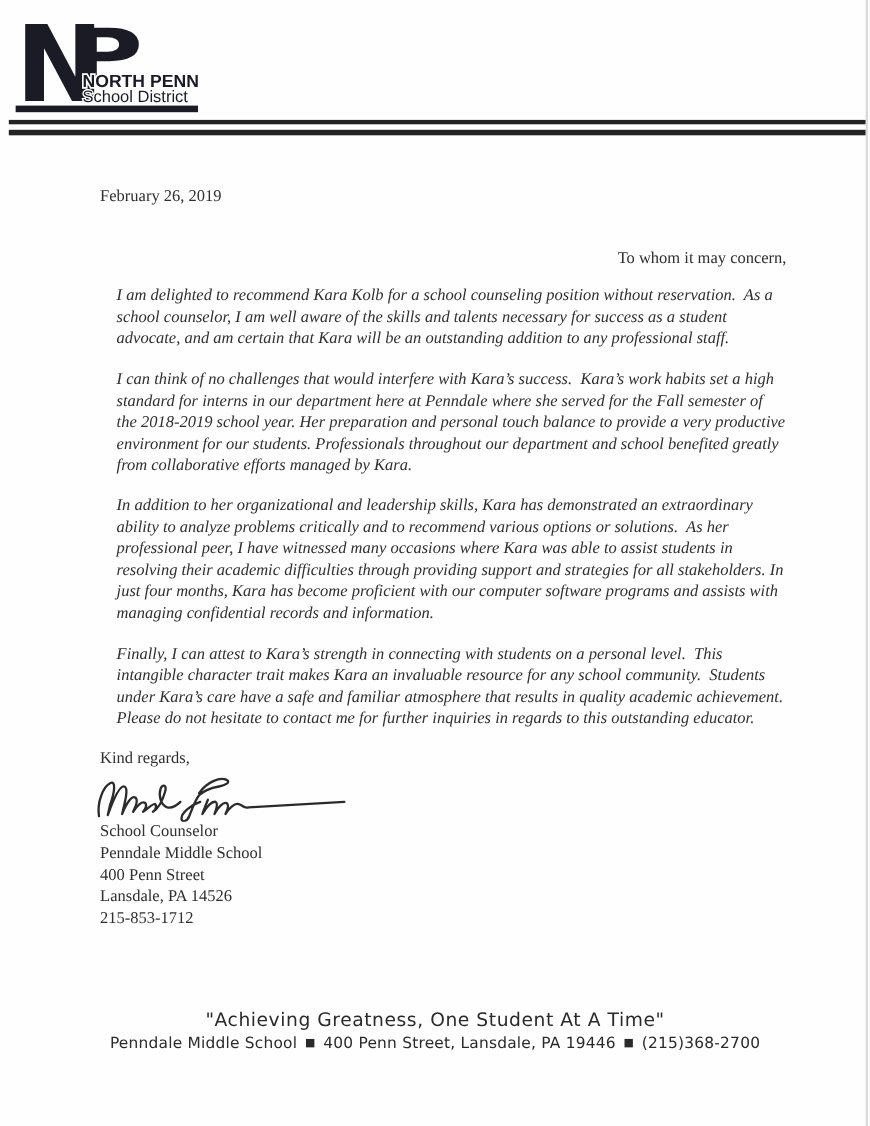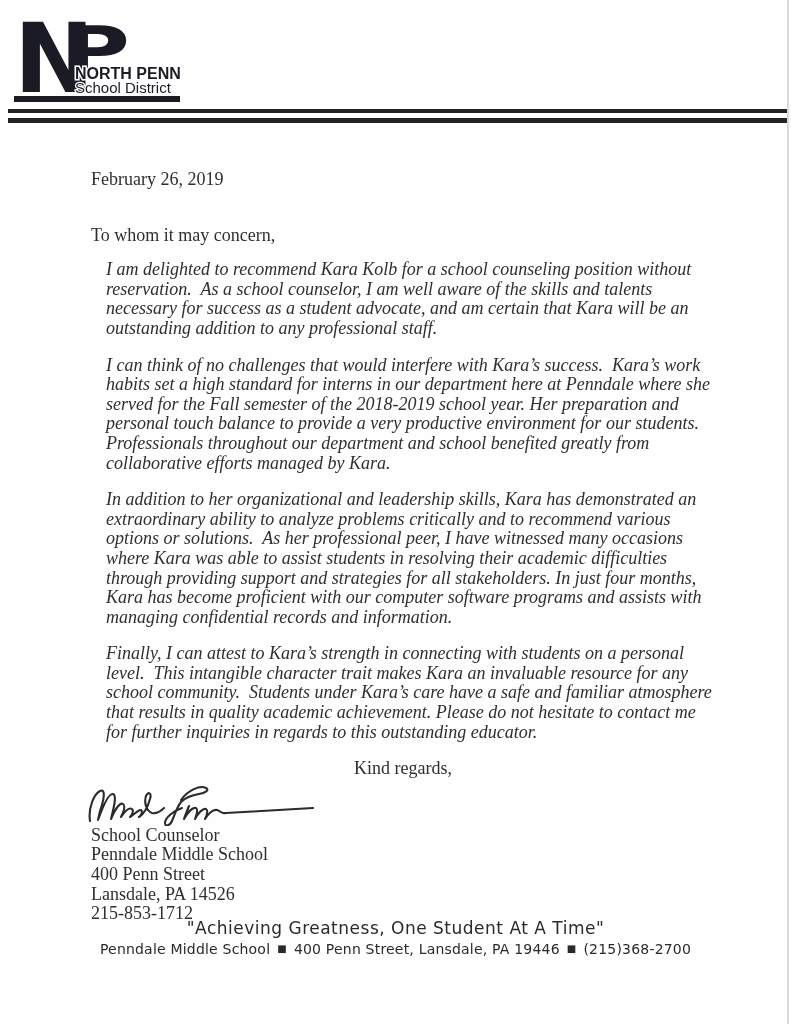--- a/index.html
+++ b/index.html
@@ -40,32 +40,32 @@
   .rule-1 { top: 109px; height: 4px; }
   .rule-2 { top: 118px; height: 5px; }
 
   
   .letter {
     position: absolute;
     left: 91px;
     top: 170px;
     width: 624px;
     color: #2f2f2f;
-    font-size: 18px;
+    font-size: 15px;
     line-height: 19.6px;
     filter: blur(0.2px);
   }
   .letter p {
     margin: 0 0 17px 15px;
     white-space: pre-wrap;
     font-style: italic;
   }
   .date-line { margin: 0 0 36px 0; }
-  .salutation { margin: 0 0 15px 0; }
-  .closing { margin: 0; text-align: center; }
+  .salutation { margin: 0 0 15px 0; text-align: right; }
+  .closing { margin: 0; }
   .signature-box {
     margin: 1px 0 0 -6px;
     height: 46px;
   }
   .signer-block div { line-height: 19.6px; }
 
   
   .footer {
     position: absolute;
     left: 0;

